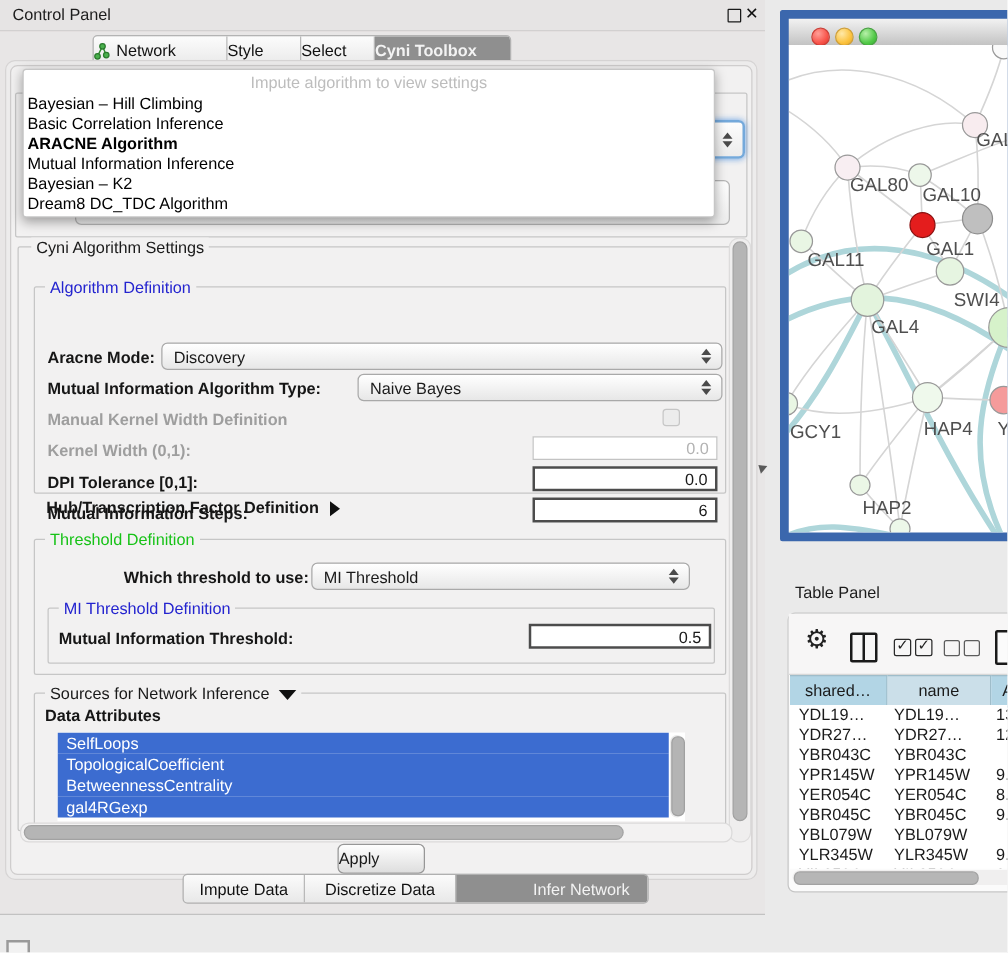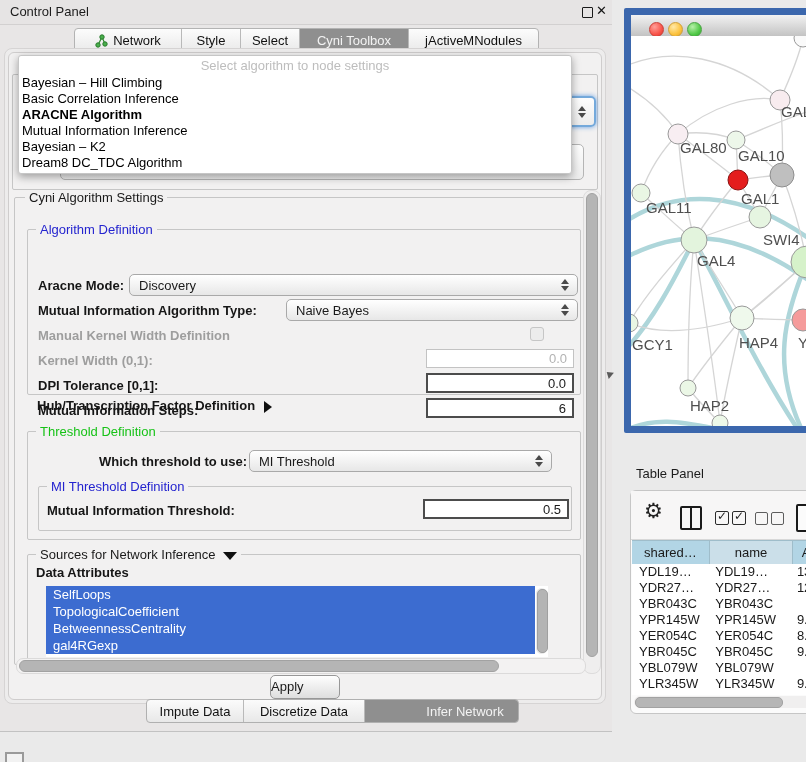--- a/index.html
+++ b/index.html
@@ -10,21 +10,21 @@
   
   .cp{left:0;top:8;width:612px;height:731px;background:#e8e6e6;border-bottom:1px solid #c2c2c2;}
   .cp-titlebar{left:0;top:0;width:612px;height:24px;background:#e6e4e4;border-bottom:1px solid #d2d0d0;}
   .cp-title{left:10px;top:4px;font-size:13px;color:#1c1c1c;}
   .float-btn{left:582px;top:7px;width:9px;height:9px;border:1.6px solid #1a1a1a;border-radius:1px;background:transparent;}
   .close-btn{left:596px;top:3px;font-size:13px;font-weight:bold;color:#111;}
 
   
   .tabbar{left:74px;top:28px;height:23px;display:flex;border:1px solid #b3b3b3;border-radius:4px;overflow:hidden;
      background:linear-gradient(#fcfcfc,#e9e9e9);}
-  .tab{display:flex;align-items:center;justify-content:center;height:23px;border-right:1px solid #b9b9b9;color:#111;}
+  .tab{display:flex;align-items:center;justify-content:flex-start;height:23px;border-right:1px solid #b9b9b9;color:#111;}
   .tab:last-child{border-right:none;}
   .tab.selected{background:#8f8f8f;color:#f3f3f3;}
   .tab .ticon{margin-right:5px;display:inline-block;width:13px;height:14px;}
 
   .outer-pane{left:4px;top:48px;width:600px;height:654px;background:#edecec;border:1px solid #d6d4d4;border-radius:8px;}
   .inner-pane{left:8px;top:52px;width:592px;height:646px;background:#f2f1f1;border:1px solid #cfcdcd;border-radius:6px;}
 
   
   .gb{border:1px solid #c6c6c6;border-radius:2px;background:transparent;}
   .gb-title{position:absolute;top:-8px;left:8px;background:#f2f1f1;padding:0 4px;font-size:13px;}
@@ -146,43 +146,40 @@
               <circle cx="10" cy="10" r="2.2" fill="#49b04c" stroke="#2a7a2d"></circle>
             </svg></span>
           <span>Network</span>
         </div>
         <div class="tab" style="width: 58px;">
           <span>Style</span>
         </div>
         <div class="tab" style="width: 58px;">
           <span>Select</span>
         </div>
-        <div class="tab selected" style="width: 108px;">
+        <div class="tab selected" style="width: 108px; font-weight: bold;">
           <span>Cyni Toolbox</span>
-        </div>
-        <div class="tab" style="width: 129px;">
-          <span>jActiveMNodules</span>
         </div>
       </div>
 
     <div class="abs outer-pane"></div>
     <div class="abs inner-pane"></div>
 
     <div class="abs gb" style="left:12px;top:74px;width:584px;height:114px;"></div>
 
     <div class="abs ghost-combo">
       <span>gal4filtered.sif default node</span>
     </div>
 
     <div class="abs focus-combo">
       <span class="spin"></span>
     </div>
 
     <div class="abs popup">
-      <div class="popup-header">Select algorithm to node settings</div>
+      <div class="popup-header">Impute algorithm to view settings</div>
       <div id="popup-list">
           <div class="popup-item">Bayesian – Hill Climbing</div>
           <div class="popup-item">Basic Correlation Inference</div>
           <div class="popup-item bold">ARACNE Algorithm</div>
           <div class="popup-item">Mutual Information Inference</div>
           <div class="popup-item">Bayesian – K2</div>
           <div class="popup-item">Dream8 DC_TDC Algorithm</div>
         </div>
     </div>
 

